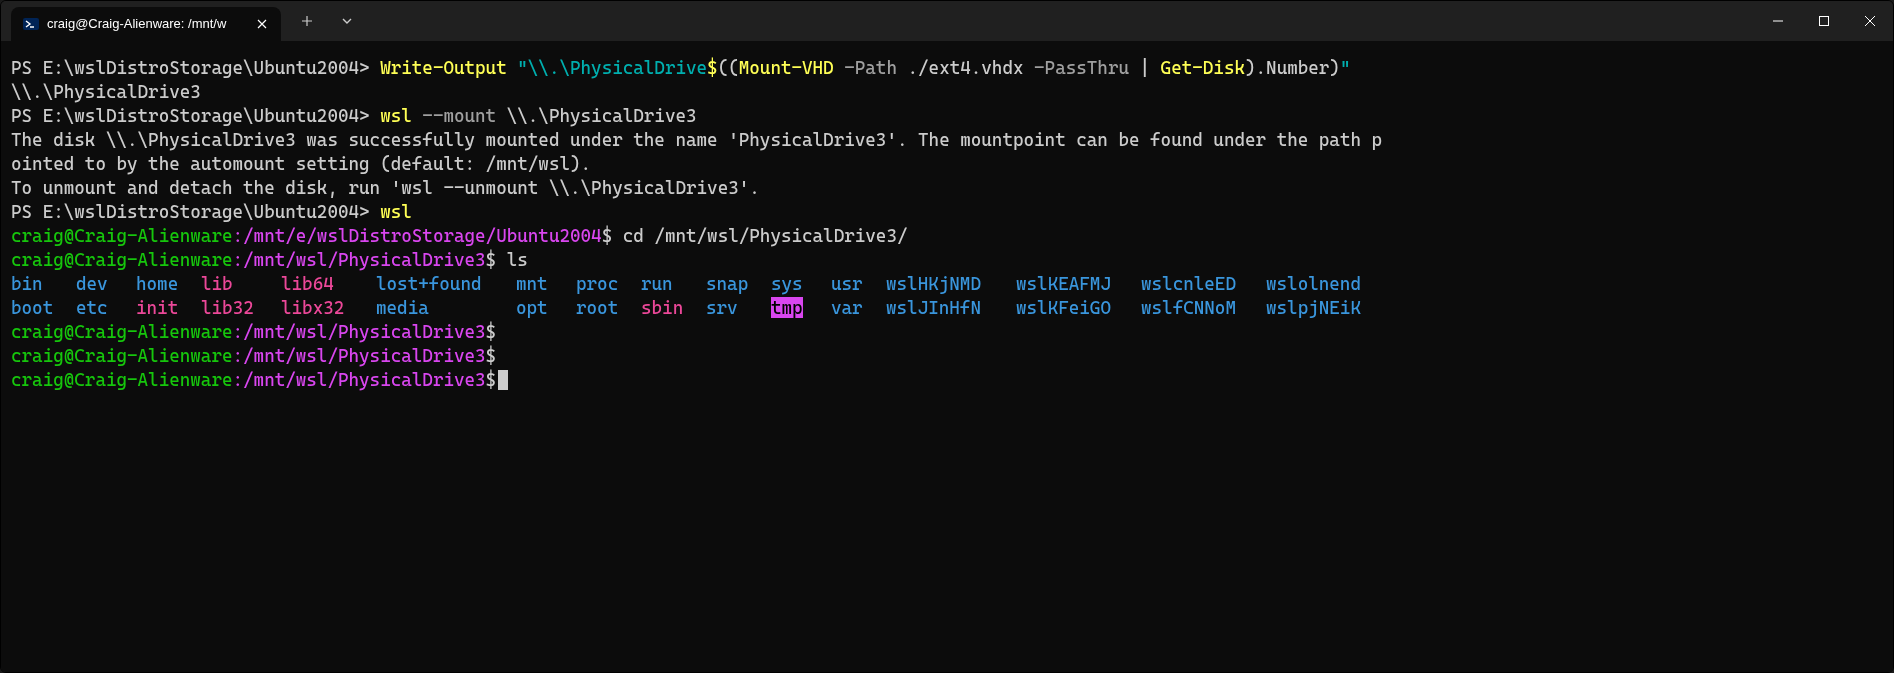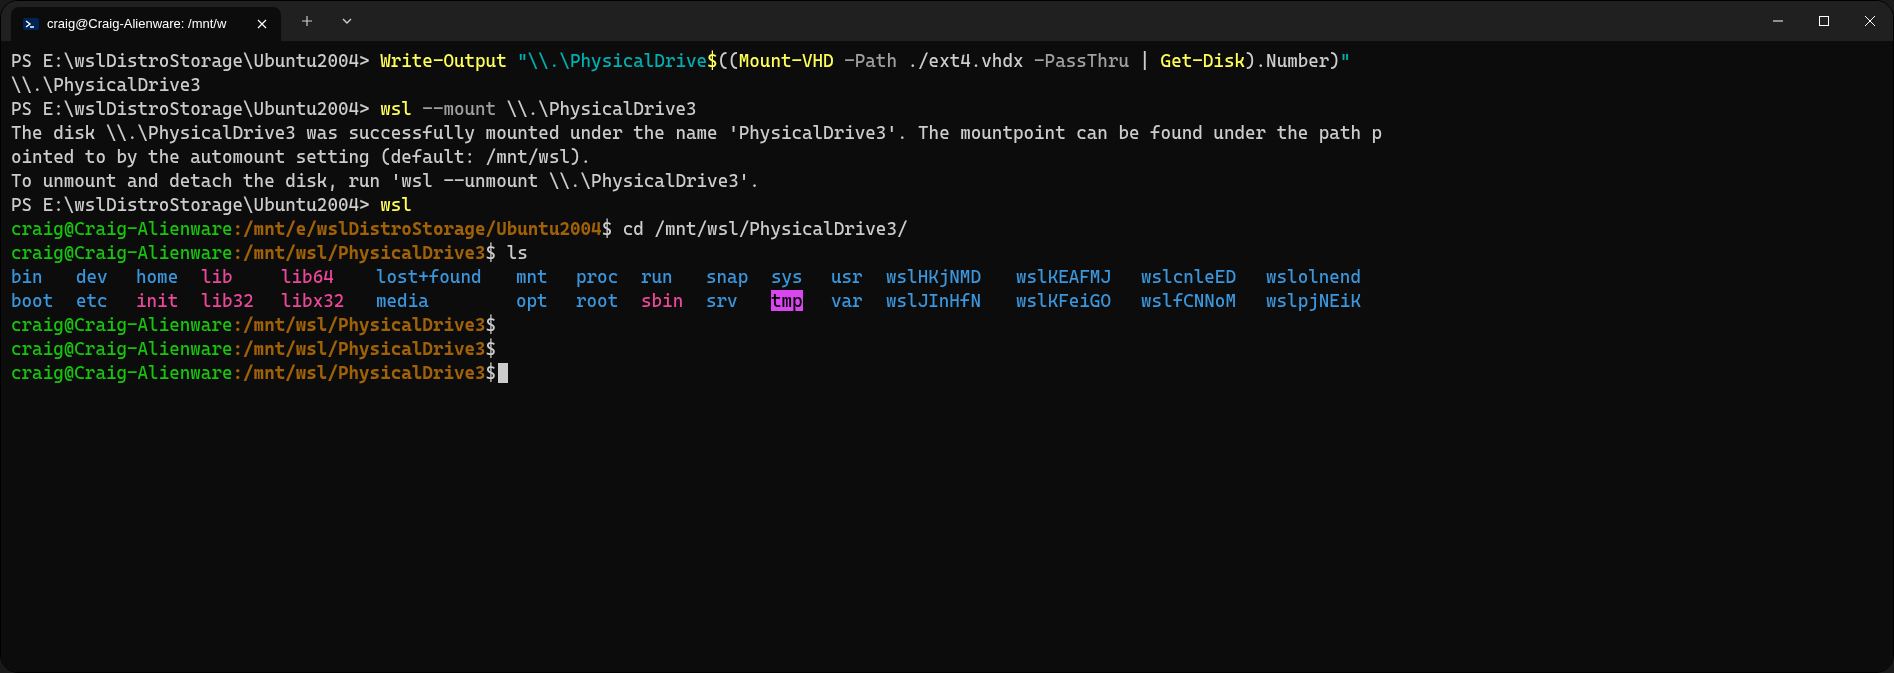--- a/index.html
+++ b/index.html
@@ -9,21 +9,21 @@
     font-family: Consolas, 'Cascadia Mono', monospace;
     font-size: 18px;
     line-height: 24px;
     color: #cccccc;
     overflow: hidden;
   }
   .window {
     width: 1894px;
     height: 673px;
     background: #1e1e1e;
-    border-radius: 18px;
+    border-radius: 6px;
     overflow: hidden;
     display: flex;
     flex-direction: column;
     border: 1px solid #000;
   }
   .titlebar {
     height: 40px;
     background: #202020;
     display: flex;
     align-items: stretch;
@@ -80,33 +80,33 @@
     display: flex;
   }
   .win-btn {
     width: 46px; height: 40px;
     display: inline-flex; align-items: center; justify-content: center;
     color: #ffffff;
   }
   .terminal {
     flex: 1;
     background: #0c0c0c;
-    padding: 8px 10px;
+    padding: 15px 10px;
     white-space: pre;
     overflow: hidden;
     font-variant-ligatures: none;
   }
   .line { white-space: pre; }
   .ps-prompt { color: #cccccc; }
   .ps-cmd { color: #ffff55; }
   .ps-str { color: #00afaf; }
   .ps-flag{ color: #a0a0a0; }
   .out    { color: #cccccc; }
   .bash-user { color: #16c60c; }
-  .bash-path { color: #a16207; font-weight: bold; }
+  .bash-path { color: #d946ef; }
   .bash-dollar { color: #cccccc; }
   .bash-cmd { color: #cccccc; }
   .ls-dir { color: #3a96dd; }
   .ls-link{ color: #ec4899; }
   .ls-tmp { background: #d946ef; color: #000000; }
   .ls-row { display: flex; }
   .ls-col { display: inline-block; }
   .cursor-block {
     display: inline-block;
     width: 10px; height: 20px;

